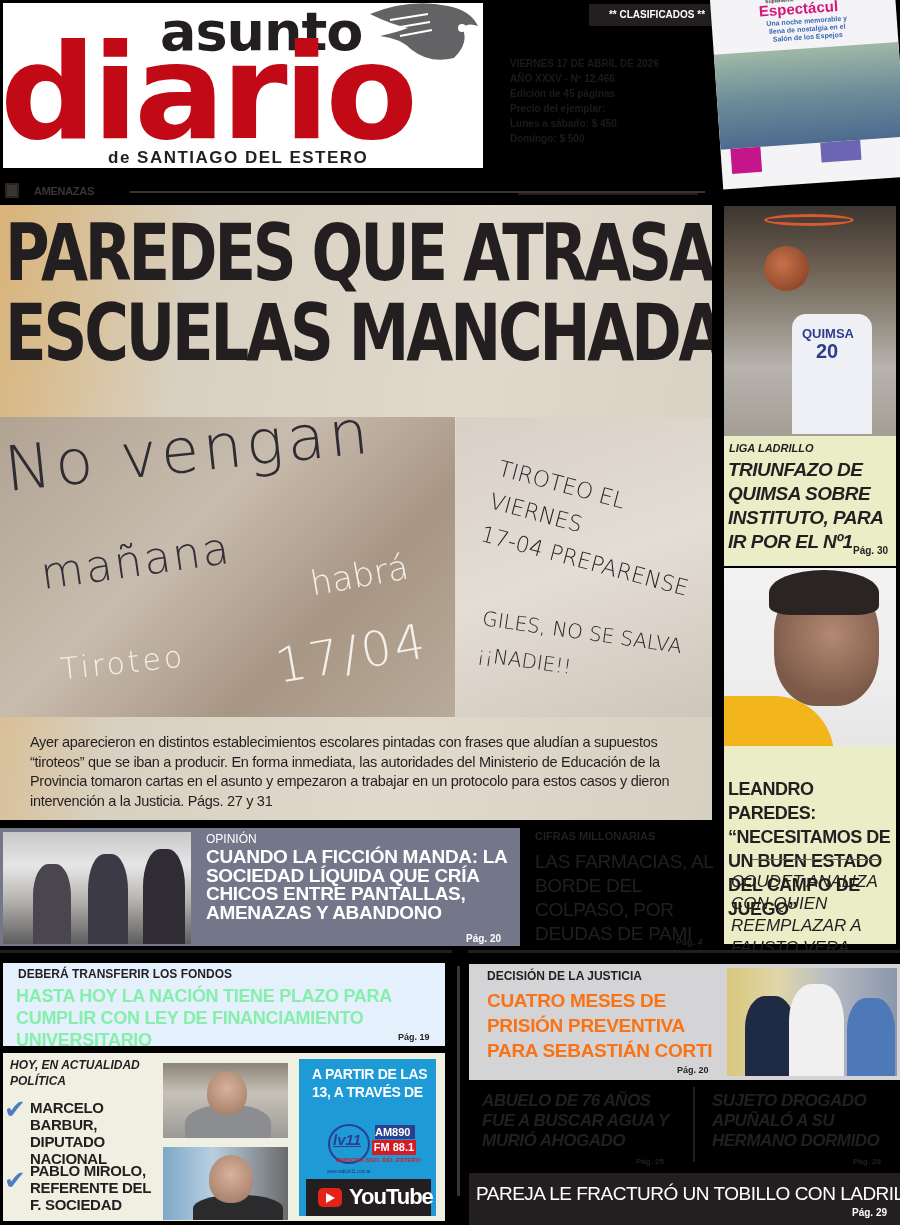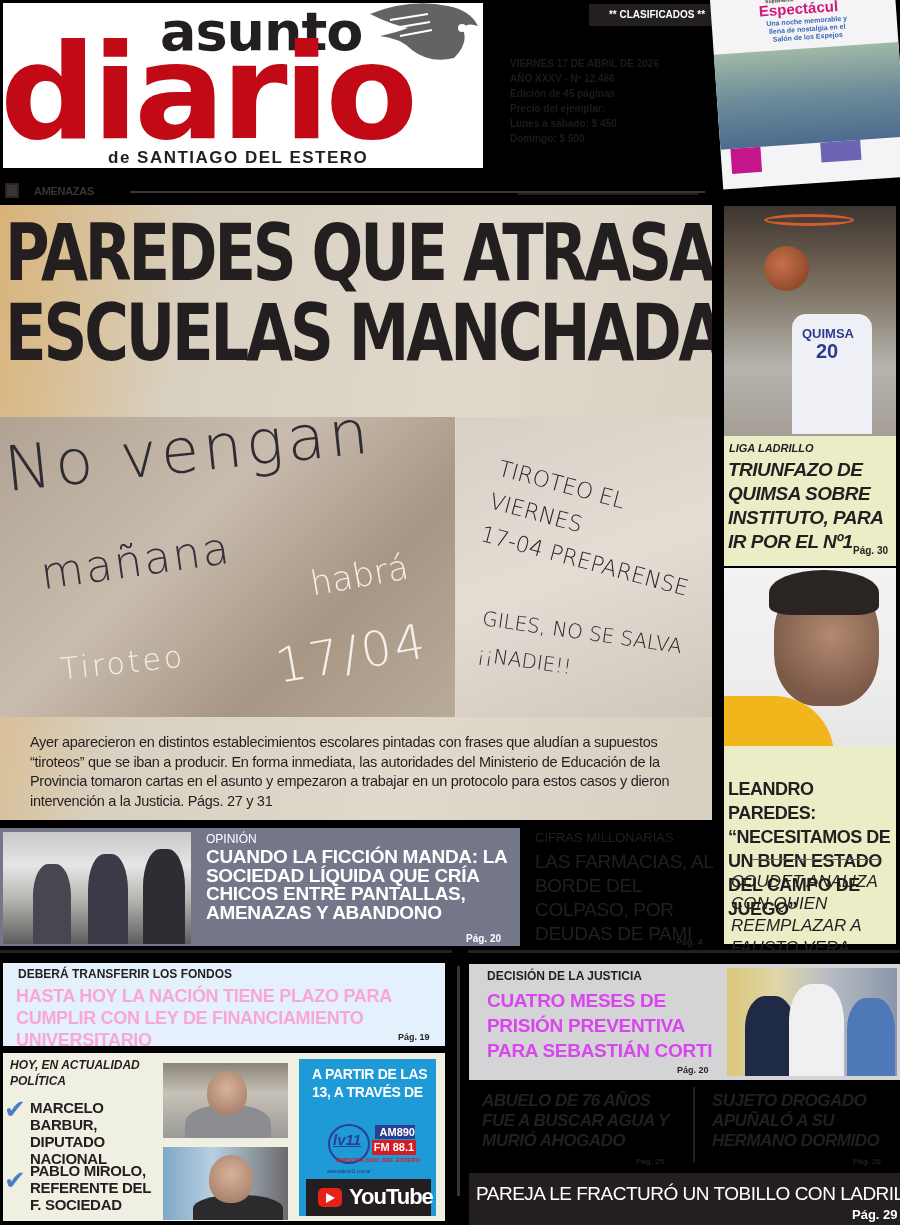--- a/index.html
+++ b/index.html
@@ -73,38 +73,38 @@
 
   
   #opinion { left: 0; top: 828px; width: 520px; height: 118px; background: #74768a; }
   #op-photo { left: 3px; top: 832px; width: 188px; height: 112px; background: linear-gradient(180deg,#c8c8c8,#e6e6e6 30%,#b7b5b0 60%,#5e5d5f); overflow:hidden; }
   .kid { position:absolute; bottom: 0; border-radius: 40% 40% 0 0; background: #3d3a3f; }
   #op-kicker { left: 206px; top: 832px; font-size: 12px; color: #fff; font-weight: 400; }
   #op-head { left: 206px; top: 848px; width: 305px; font-size: 19px; color: #fff; font-weight: 700; line-height: 18.5px; letter-spacing: -0.3px; }
   #op-page { left: 466px; top: 933px; font-size: 10px; color: #fff; font-weight: 700; }
 
   
-  #cif-kicker { left: 535px; top: 830px; font-size: 13px; font-weight: 400; color: #231f20; }
+  #cif-kicker { left: 535px; top: 830px; font-size: 11px; font-weight: 700; color: #231f20; }
   #cif-head { left: 535px; top: 850px; width: 180px; font-size: 19px; font-weight: 400; color: #231f20; line-height: 24px; letter-spacing: -0.3px; }
   #cif-page { left: 676px; top: 937px; font-size: 9px; font-weight: 700; color: #231f20; }
 
   #hr1 { left: 0; top: 950px; width: 452px; height: 3px; background: #231f20; }
   #hr2 { left: 468px; top: 950px; width: 432px; height: 3px; background: #231f20; }
   #vsep { left: 457px; top: 966px; width: 3px; height: 230px; background: #3b3532; }
 
   
   #univ { left: 3px; top: 963px; width: 442px; height: 83px; background: #e4f0fb; }
   #univ-kicker { left: 18px; top: 967px; font-size: 12px; font-weight: 700; color: #231f20; }
-  #univ-head { left: 16px; top: 985px; width: 420px; font-size: 18px; font-weight: 700; color: #f9a8d4; line-height: 22px; letter-spacing: -0.3px; }
+  #univ-head { left: 16px; top: 985px; width: 420px; font-size: 18px; font-weight: 700; color: #86efac; line-height: 22px; letter-spacing: -0.3px; }
   #univ-page { left: 398px; top: 1032px; font-size: 9px; font-weight: 700; color: #231f20; }
 
   
   #just { left: 469px; top: 964px; width: 431px; height: 116px; background: #d4d4d6; }
   #just-kicker { left: 487px; top: 969px; font-size: 12px; font-weight: 700; color: #231f20; }
-  #just-head { left: 487px; top: 988px; width: 240px; font-size: 19px; font-weight: 700; color: #d946ef; line-height: 25px; letter-spacing: -0.3px; }
+  #just-head { left: 487px; top: 988px; width: 240px; font-size: 19px; font-weight: 700; color: #f97316; line-height: 25px; letter-spacing: -0.3px; }
   #just-page { left: 677px; top: 1065px; font-size: 9px; font-weight: 700; color: #231f20; }
   #just-photo { left: 727px; top: 968px; width: 170px; height: 108px; background: linear-gradient(90deg,#d9c77c,#e0d6a8 30%,#b7bcc4 60%,#8a96aa); overflow:hidden; }
   .cop { position:absolute; bottom:0; border-radius: 40% 40% 0 0; }
 
   
   #pol { left: 3px; top: 1053px; width: 442px; height: 168px; background: #efefe2; }
   #pol-kicker { left: 10px; top: 1057px; width: 150px; font-size: 12px; font-weight: 700; font-style: italic; color: #231f20; line-height: 16px; }
   .check { position:absolute; font-size: 26px; color: #4b7ec4; font-weight: 900; }
   #chk1 { left: 4px; top: 1094px; }
   #chk2 { left: 4px; top: 1165px; }
@@ -112,38 +112,38 @@
   #pol1 { left: 30px; top: 1099px; width: 130px; }
   #pol2 { left: 30px; top: 1162px; width: 130px; }
   #pol-photo1 { left: 163px; top: 1063px; width: 125px; height: 75px; background: linear-gradient(180deg,#8a8478,#c7c2b8 40%,#9b9a96); overflow:hidden; }
   #pol-photo2 { left: 163px; top: 1147px; width: 125px; height: 73px; background: linear-gradient(90deg,#7fa8c8,#b8cfe0 40%,#6b6a6a); overflow:hidden; }
   .face { position:absolute; border-radius: 50% 50% 45% 45%; background: radial-gradient(circle at 50% 40%,#d9b29a,#9b7561); }
   .suit { position:absolute; border-radius: 45% 45% 0 0; }
   #radio { left: 299px; top: 1059px; width: 137px; height: 157px; background: #1e9ad6; }
   #radio-text { left: 312px; top: 1065px; width: 120px; font-size: 14px; font-weight: 700; color: #fff; line-height: 18px; letter-spacing: -0.3px; }
   #radio-logo { left: 328px; top: 1124px; width: 42px; height: 40px; border: 2px solid #2c3e8f; border-radius: 50%; }
   #radio-lv11 { left: 333px; top: 1131px; font-size: 15px; font-weight: 900; font-style: italic; color: #2c3e8f; text-decoration: underline; }
-  #radio-am { left: 375px; top: 1125px; width: 40px; height: 14px; background: #2c3e8f; color: #fff; font-size: 11px; font-weight: 900; text-align: right; line-height: 14px; }
+  #radio-am { left: 375px; top: 1125px; width: 40px; height: 14px; background: #2c3e8f; color: #fff; font-size: 11px; font-weight: 900; text-align: left; line-height: 14px; }
   #radio-fm { left: 372px; top: 1140px; width: 44px; height: 15px; background: #d41c24; color: #fff; font-size: 11px; font-weight: 900; text-align: center; line-height: 15px; }
   #radio-emisora { left: 336px; top: 1157px; font-size: 6px; font-style: italic; font-weight: 700; color: #d41c24; }
   #radio-url { left: 327px; top: 1169px; font-size: 4.5px; color: #1a3a6b; }
   #yt { left: 306px; top: 1179px; width: 125px; height: 37px; background: #231f20; }
   #yt-btn { left: 318px; top: 1188px; width: 24px; height: 19px; background: #e62117; border-radius: 5px; }
   #yt-play { left: 326px; top: 1193px; width: 0; height: 0; border-left: 9px solid #fff; border-top: 5px solid transparent; border-bottom: 5px solid transparent; }
   #yt-text { left: 349px; top: 1184px; font-size: 22px; font-weight: 700; color: #fff; letter-spacing: -1px; }
 
   
   #abuelo { left: 482px; top: 1091px; width: 200px; font-size: 17px; font-weight: 900; font-style: italic; color: #231f20; line-height: 20px; letter-spacing: -0.5px; }
   #abuelo-page { left: 636px; top: 1157px; font-size: 8px; font-weight: 700; color: #231f20; }
   #vsep2 { left: 693px; top: 1087px; width: 2px; height: 75px; background: #231f20; }
   #sujeto { left: 712px; top: 1091px; width: 180px; font-size: 17px; font-weight: 900; font-style: italic; color: #231f20; line-height: 20px; letter-spacing: -0.5px; }
   #sujeto-page { left: 853px; top: 1157px; font-size: 8px; font-weight: 700; color: #231f20; }
   #pareja { left: 469px; top: 1173px; width: 431px; height: 52px; background: #231f20; }
   #pareja-head { left: 476px; top: 1183px; font-size: 19px; font-weight: 400; color: #fff; letter-spacing: -0.5px; white-space: nowrap; }
-  #pareja-page { left: 852px; top: 1207px; font-size: 13px; font-weight: 700; color: #fff; }
+  #pareja-page { left: 852px; top: 1207px; font-size: 10px; font-weight: 700; color: #fff; }
 </style>
 </head>
 <body>
 
 <div id="masthead" class="abs"></div>
 <div id="logo-nuevo" class="abs">asunto</div>
 <div id="logo-diario" class="abs">diario</div>
 <svg id="logo-bird" class="abs" viewBox="0 0 110 62">
   <path d="M0 12 Q40 -4 78 4 Q100 8 108 24 Q98 20 92 26 Q100 40 84 56 Q60 62 42 48 Q30 36 10 34 Q28 30 38 26 Q20 22 0 12 Z" fill="#636365"></path>
   <path d="M20 18 L58 12 M24 26 L60 20 M30 34 L62 28" stroke="#fff" stroke-width="2"></path>

